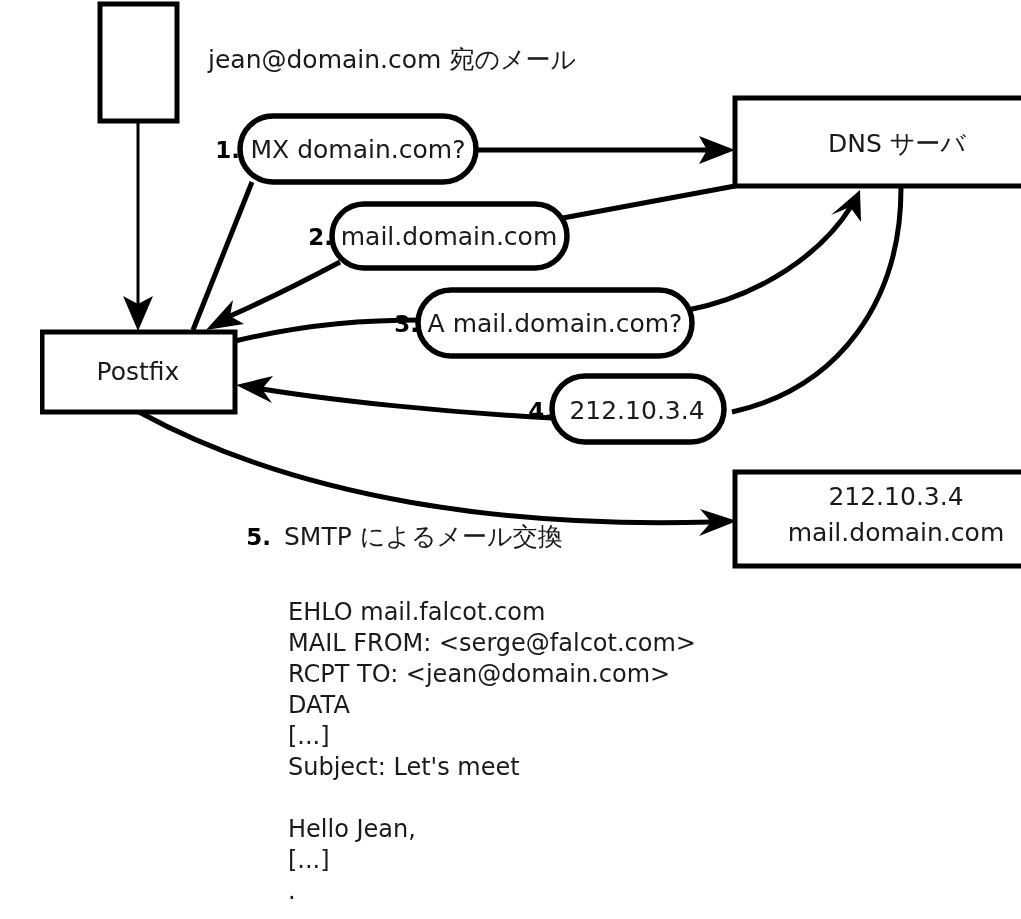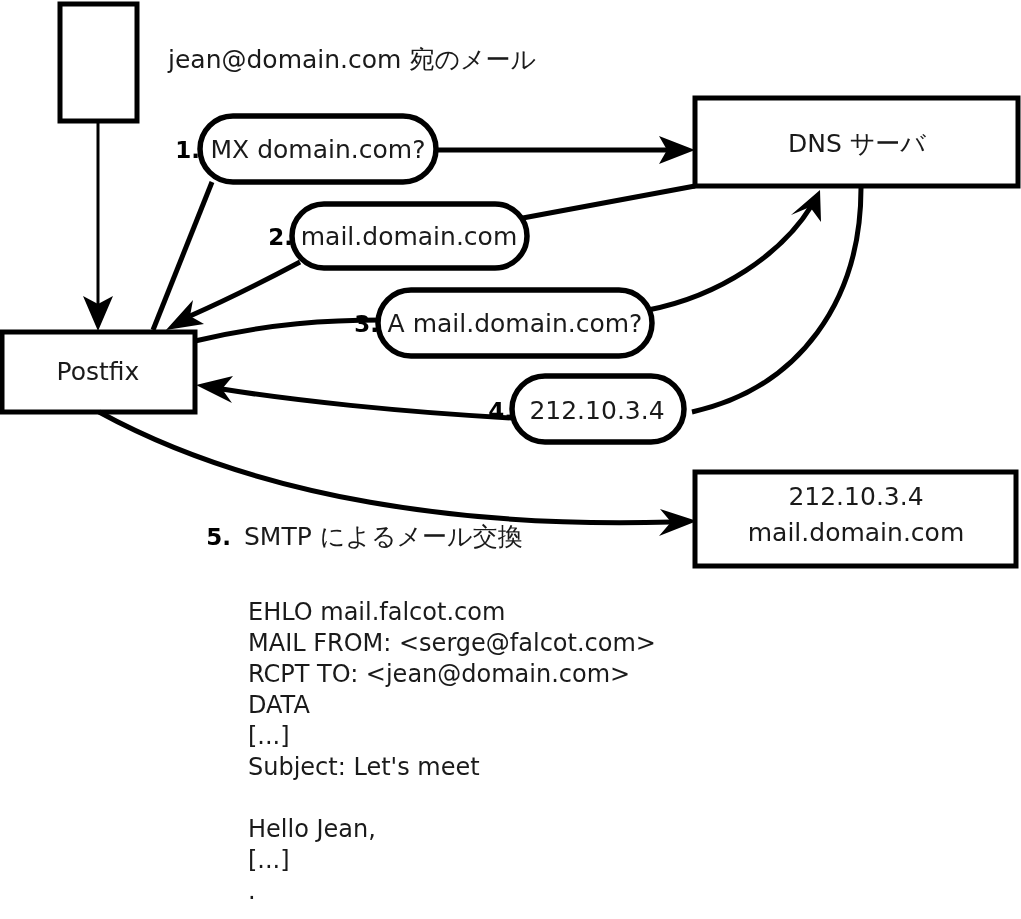--- a/index.html
+++ b/index.html
@@ -11,20 +11,21 @@
     width: 1021px;
     height: 919px;
     font-family: "DejaVu Sans", "Liberation Sans", sans-serif;
     color: #000000;
     overflow: hidden;
   }
   #diagram-root {
     position: relative;
     width: 928px;
     height: 919px;
+    margin-left: 40px;
   }
   svg#diagram-svg {
     position: absolute;
     top: 0;
     left: 0;
     width: 1021px;
     height: 919px;
   }
   .box-shape {
     fill: #ffffff;

